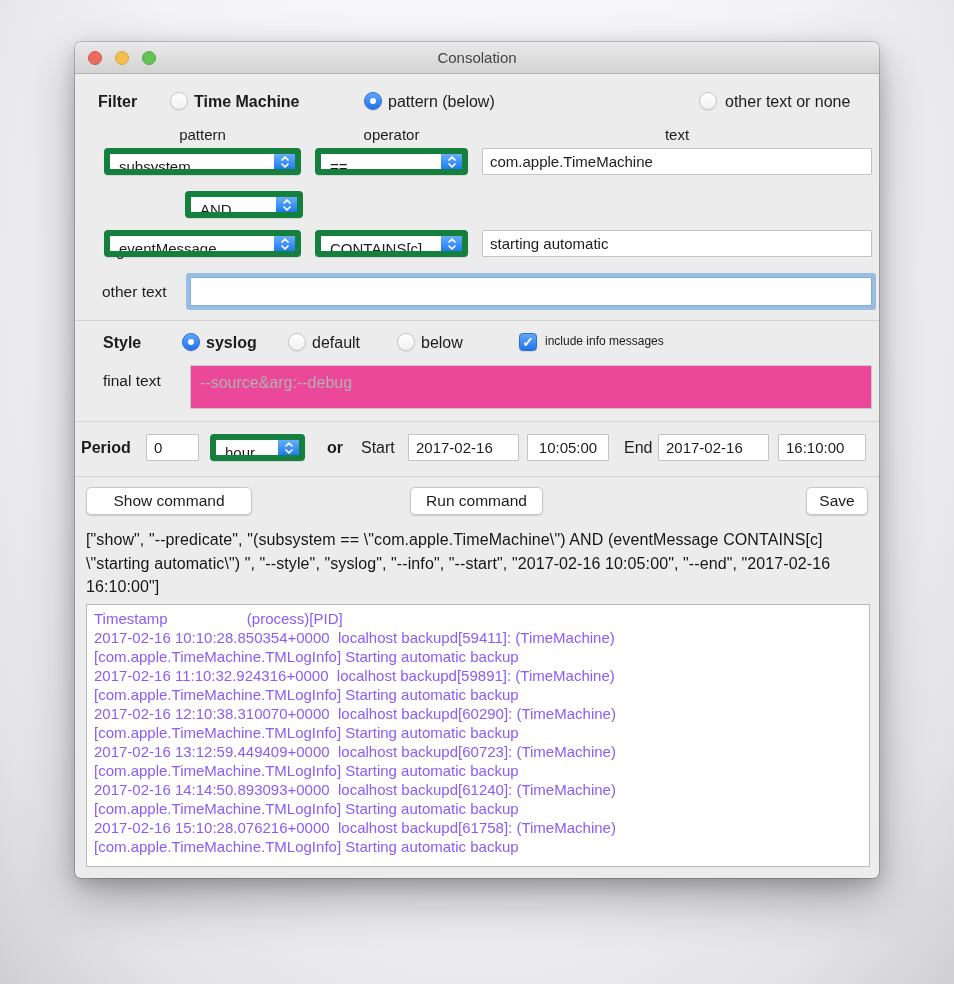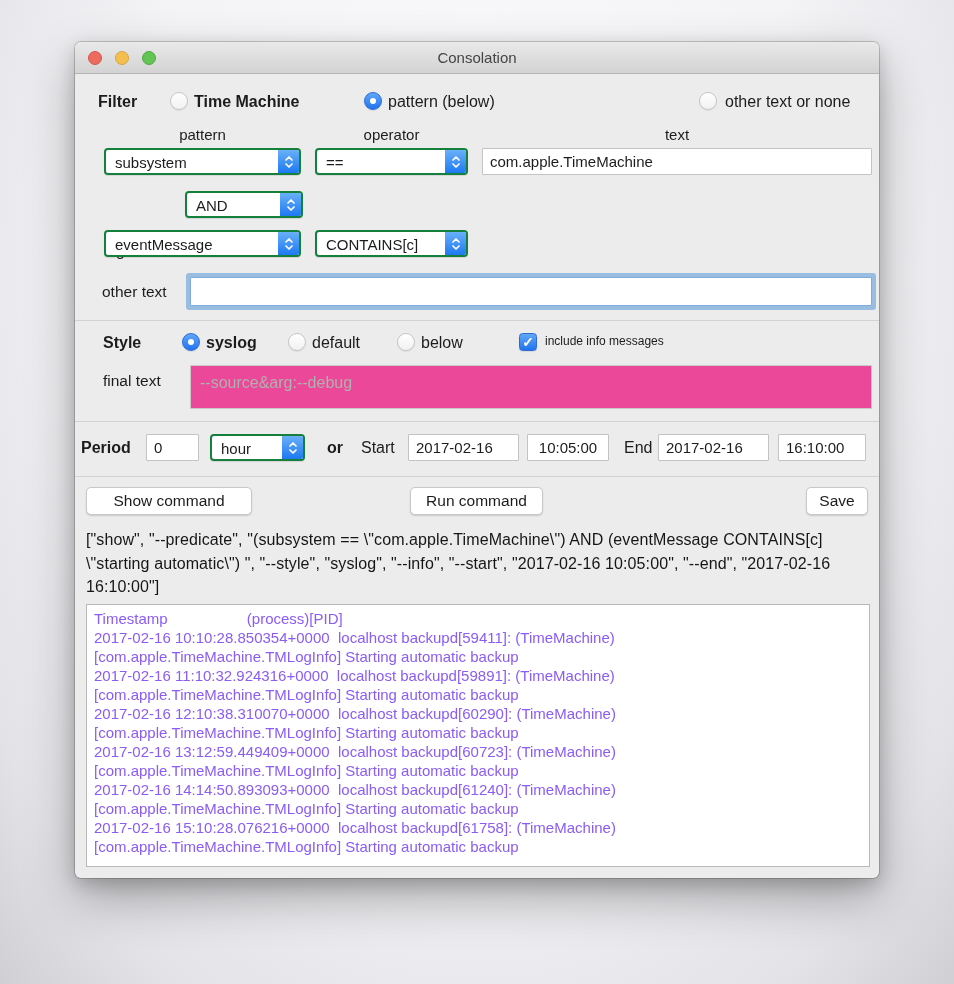--- a/index.html
+++ b/index.html
@@ -51,21 +51,21 @@
     width:18px; height:18px; border-radius:3.5px;
     background:linear-gradient(#62a7f8,#2173ee);
     border:1px solid #2b6bd9;
     color:#fff; font-size:14px; font-weight:bold;
     display:flex; align-items:center; justify-content:center;
     box-shadow:0 1px 1px rgba(0,0,0,0.08);
   }
 
   .popup {
     position:absolute; height:27px;
-    background:#fff; border:2px solid #15803d; border-radius:4px;
+    background:#fff; border:6px solid #15803d; border-radius:4px;
     box-shadow:0 1px 1px rgba(0,0,0,0.10);
     font-size:15px; color:#1c1c1c; line-height:25px;
     padding-left:9px; white-space:nowrap; overflow:hidden;
   }
   .popup .cap {
     position:absolute; right:-1px; top:-1px; bottom:-1px; width:22px;
     background:linear-gradient(#6cb2f8,#1a77f2);
     border-radius:0 4px 4px 0;
     display:flex; align-items:center; justify-content:center;
   }
@@ -179,20 +179,21 @@
     </span>
   </div>
   <div class="popup" style="left:29px; top:188px; width:197px;">
     <span>eventMessage</span>
     <span class="cap">
       <svg width="10" height="16" viewBox="0 0 10 16">
           <path d="M2 6 L5 3 L8 6 M2 10 L5 13 L8 10" stroke="#fff" stroke-width="1.7" fill="none" stroke-linecap="round" stroke-linejoin="round"></path>
         </svg>
     </span>
   </div>
+  <input class="field" style="left: 407px; top: 188px; width: 390px;" spellcheck="false" value="starting automatic">
 
   <div class="abs lbl" style="left:27px; top:241px;">other text</div>
   <input class="field focused" style="left: 115px; top: 235px; width: 682px; height: 29px;" spellcheck="false" value="">
 
   <div class="sep" style="top:278px;"></div>
 
   <div class="abs lbl bold" style="left:28px; top:292px; font-size:16px;">Style</div>
   <div class="abs radio selected" style="left:107px; top:291px;">
       <div class="dot"></div>
     </div>

